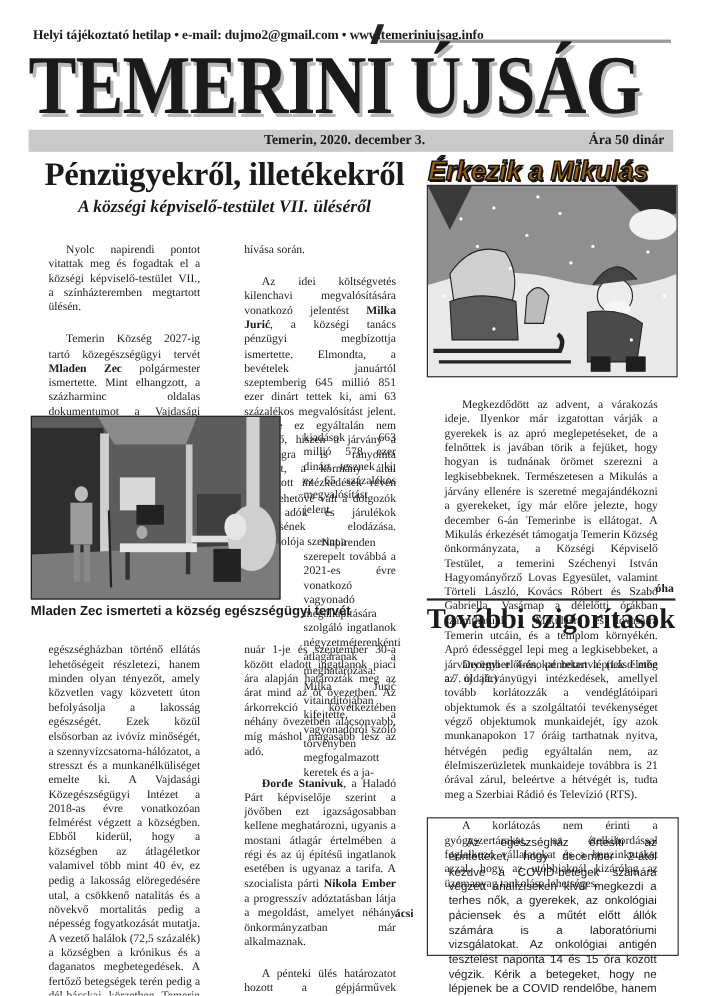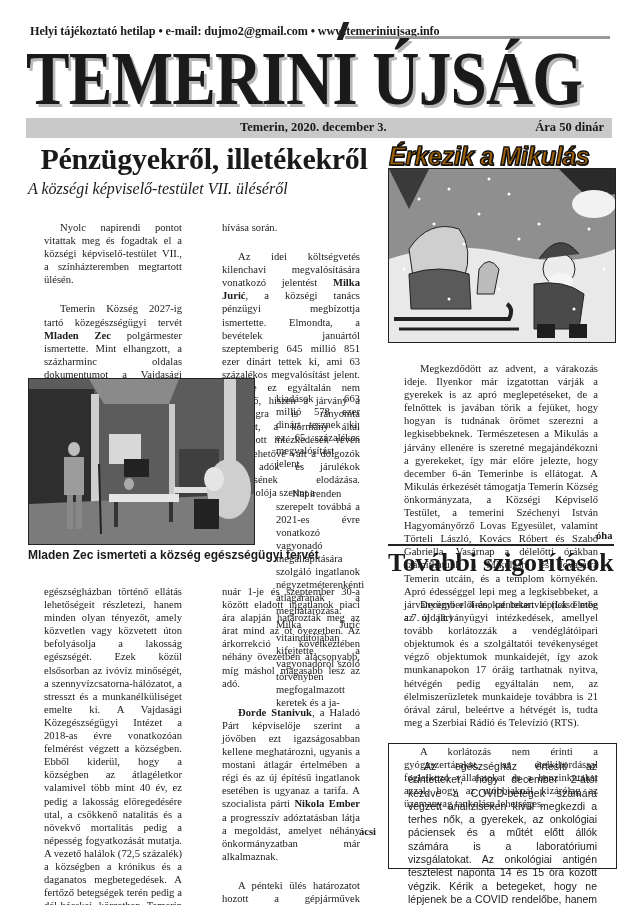--- a/index.html
+++ b/index.html
@@ -6,21 +6,21 @@
   body { width:641px; height:905px; position:relative; overflow:hidden; font-family:"Liberation Serif", serif; color:#1a1a1a; }
   .abs { position:absolute; }
   .tagline { left:30px; top:24px; font-size:12.2px; font-weight:bold; white-space:nowrap; letter-spacing:-0.1px; }
   .tag-rule { left:345px; top:36px; width:265px; height:3px; background:#9a9a9a; }
   .tag-slash { left:340px; top:22px; width:6px; height:18px; background:#222; transform:skewX(-20deg); }
   .masthead { left:26px; top:40px; width:590px; font-size:76px; font-weight:bold; line-height:76px; letter-spacing:-1px; white-space:nowrap; transform:scaleX(0.86); transform-origin:left top; text-shadow:3px 3px 0 #b8b8b8; font-family:"Liberation Serif", serif; }
   .infobar { left:26px; top:118px; width:586px; height:20px; background:#c9c9c9; }
   .infobar span { position:absolute; top:2px; font-size:12.5px; font-weight:bold; white-space:nowrap; }
   .ib-issue { left:8px; } .ib-date { left:214px; } .ib-price { right:8px; }
   .h1 { left:28px; top:142px; width:352px; text-align:center; font-size:30px; font-weight:bold; white-space:nowrap; letter-spacing:-0.3px; }
-  .sub { left:28px; top:180px; width:352px; font-size:16px; font-style:italic; white-space:nowrap; }
+  .sub { left:28px; top:180px; width:352px; text-align:center; font-size:16px; font-style:italic; white-space:nowrap;font-weight:bold; }
   .col { font-size:10.6px; line-height:13.1px; text-align:justify; }
   .col p { margin:16px; text-indent:16px; }
   .col p.noind { text-indent:0; }
   .name { font-weight:bold; }
   .c1a { left:28px; top:205px; width:170px; }
   .c2a { left:206px; top:205px; width:170px; }
   .c2b { left:260px; top:376px; width:116px; }
   .c1b { left:28px; top:569px; width:170px; }
   .c2c { left:206px; top:569px; width:170px; }
   .photo { left:28px; top:378px; width:225px; height:165px; background:#555; border:1px solid #222; overflow:hidden; }

